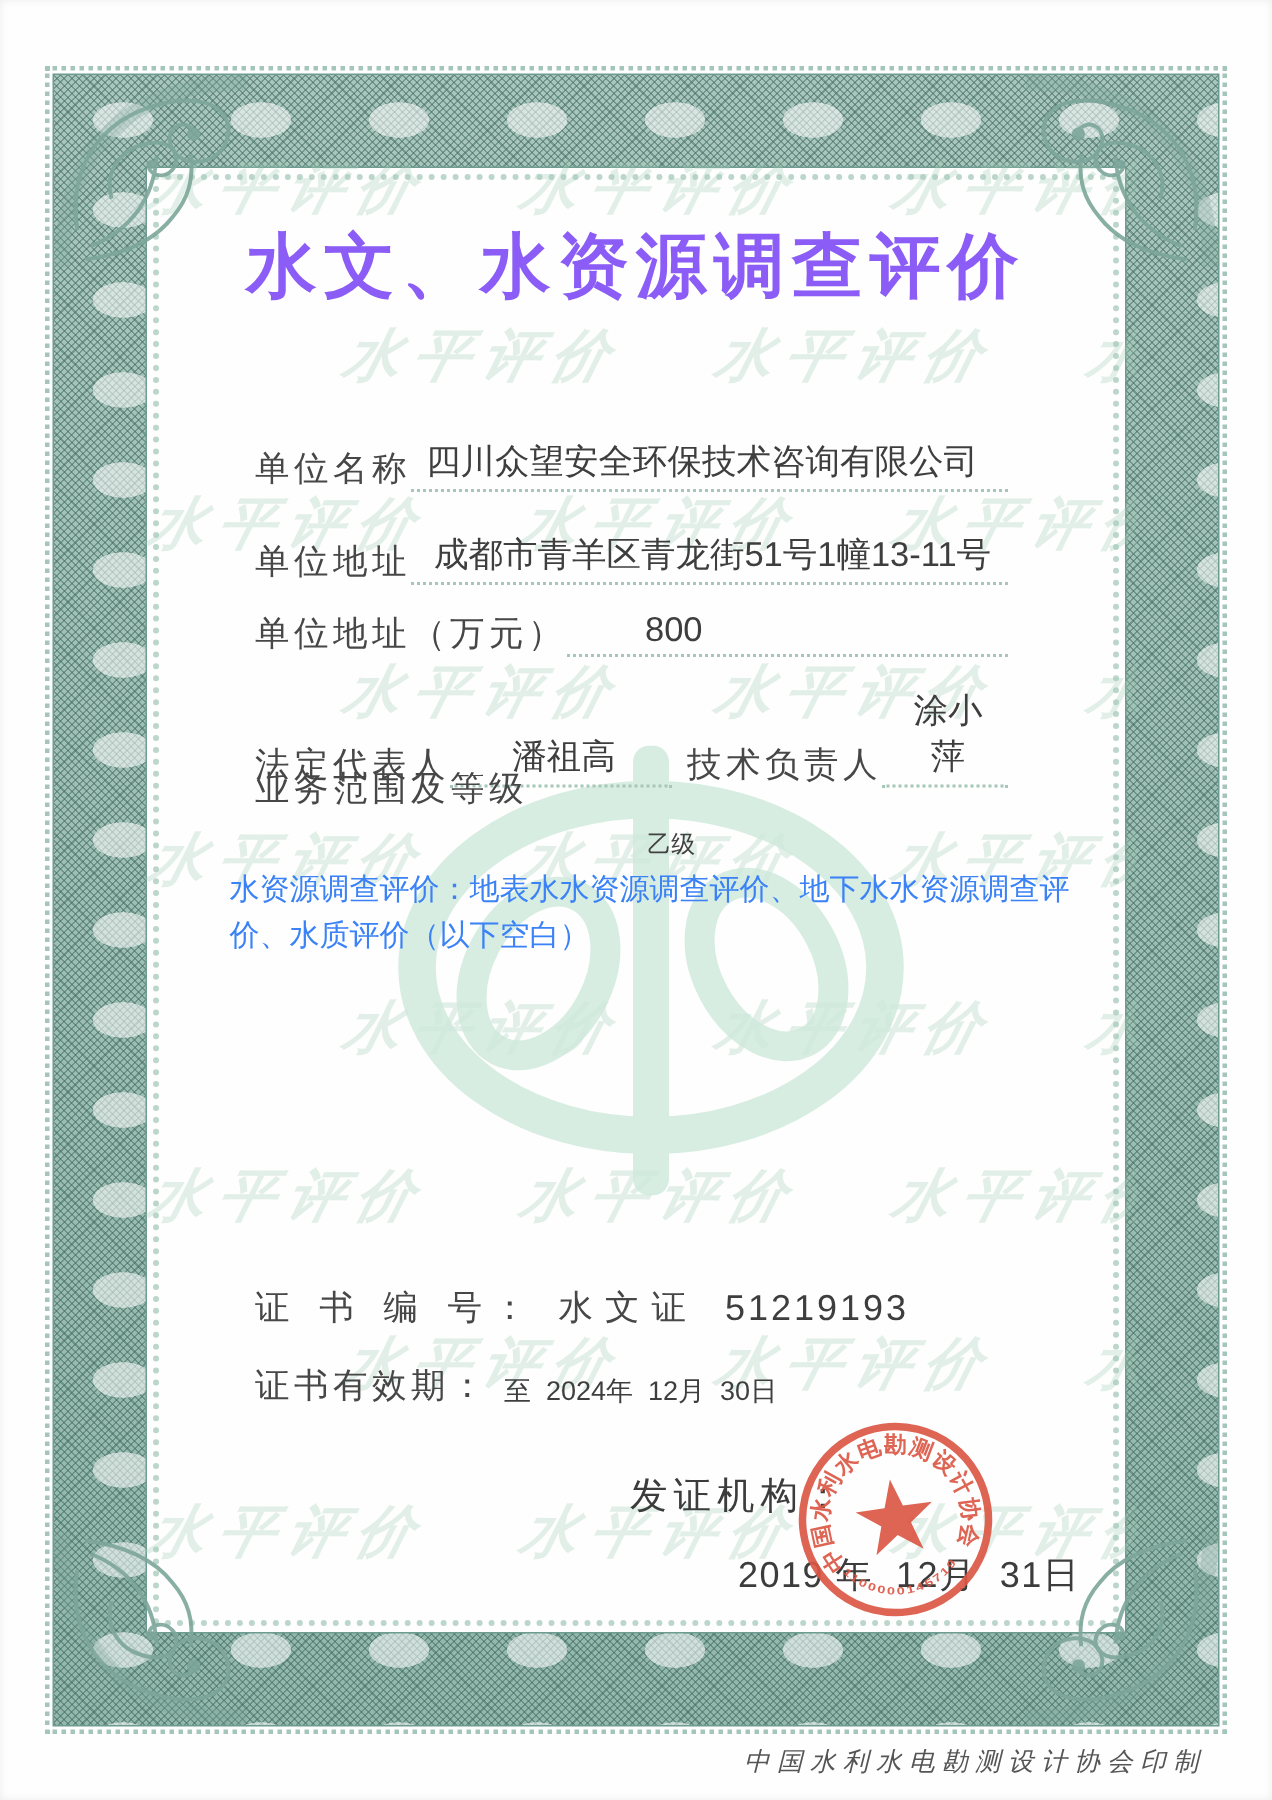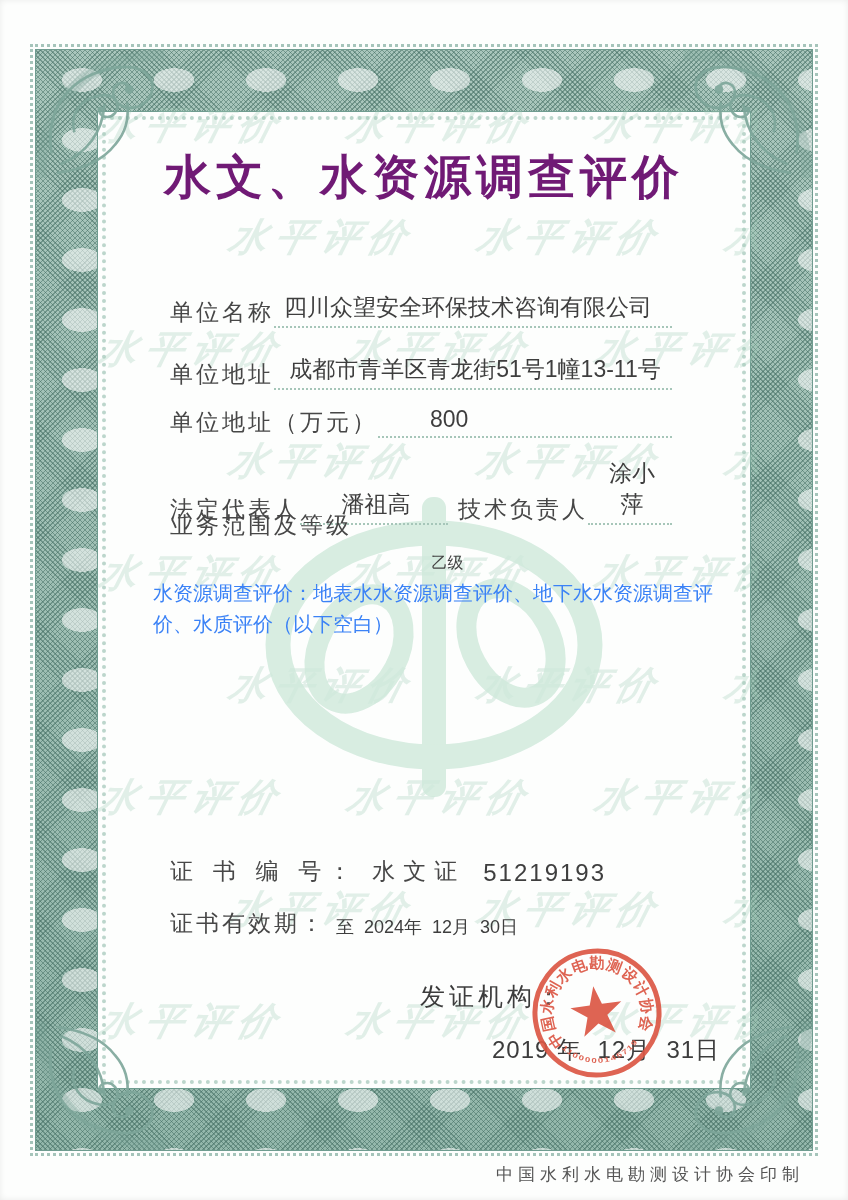--- a/index.html
+++ b/index.html
@@ -39,21 +39,21 @@
     overflow:hidden; z-index:1; }
   .wm-layer span { position:absolute; font-family:"Liberation Sans", sans-serif;
     font-style:italic; font-weight:700; font-size:38px; letter-spacing:8px;
     color:rgba(163,204,186,.30); transform:skewX(-14deg); white-space:nowrap; }
   .emblem { position:absolute; left:262px; top:497px; z-index:2; opacity:.8; }
 
   
   .content { position:absolute; left:98px; right:98px; top:112px; bottom:50px; z-index:6;
     color:#3f4a45; }
   .title-block { position:absolute; top:34px; left:0; right:0; text-align:center;
-    font-family:"Liberation Sans", sans-serif; font-weight:700; color:#701a75; }
+    font-family:"Liberation Sans", sans-serif; font-weight:700; color:#8b5cf6; }
   .title-line1 { font-size:47px; letter-spacing:5px; }
   .title-line2 { font-size:47px; letter-spacing:7px; margin-top:13px; }
 
   .f-row { position:absolute; left:72px; right:78px; display:flex; align-items:flex-end; }
   .f-label { font-family:"Liberation Serif", serif; font-size:23px; letter-spacing:3px;
     color:#474747; white-space:nowrap; flex:none; }
   .f-value { font-family:"Liberation Sans", sans-serif; font-size:23px; color:#3e3e3e;
     border-bottom:2px dotted #a6c6b9; padding:0 6px 3px 10px; }
   .grow { flex:1 1 auto; }
   .center { text-align:center; }
@@ -82,21 +82,21 @@
   .issuer { position:absolute; left:322px; top:868px; font-size:25px; letter-spacing:4px;
             color:#3c3c3c; }
   .issue-date { position:absolute; left:394px; top:922px;
             font-family:"Liberation Sans", sans-serif; font-size:24px; color:#3c3c3c;
             letter-spacing:1px; }
 
   .seal { position:absolute; left:512px; top:928px; z-index:8; transform:rotate(-8deg);
           opacity:.92; }
 
   .footer-print { position:absolute; right:44px; bottom:14px; z-index:6;
-    font-family:"Liberation Serif", serif; font-size:17px; letter-spacing:5px; color:#555; }
+    font-family:"Liberation Serif", serif; font-size:17px; letter-spacing:5px; color:#555;font-style:italic; }
 </style>
 </head>
 <body>
 
 <div class="page">
 
   <div class="wm-layer" id="wm-layer">
       <span style="top: 0px; left: 10px;">水平评价</span>
       <span style="top: 0px; left: 258px;">水平评价</span>
       <span style="top: 0px; left: 506px;">水平评价</span>

